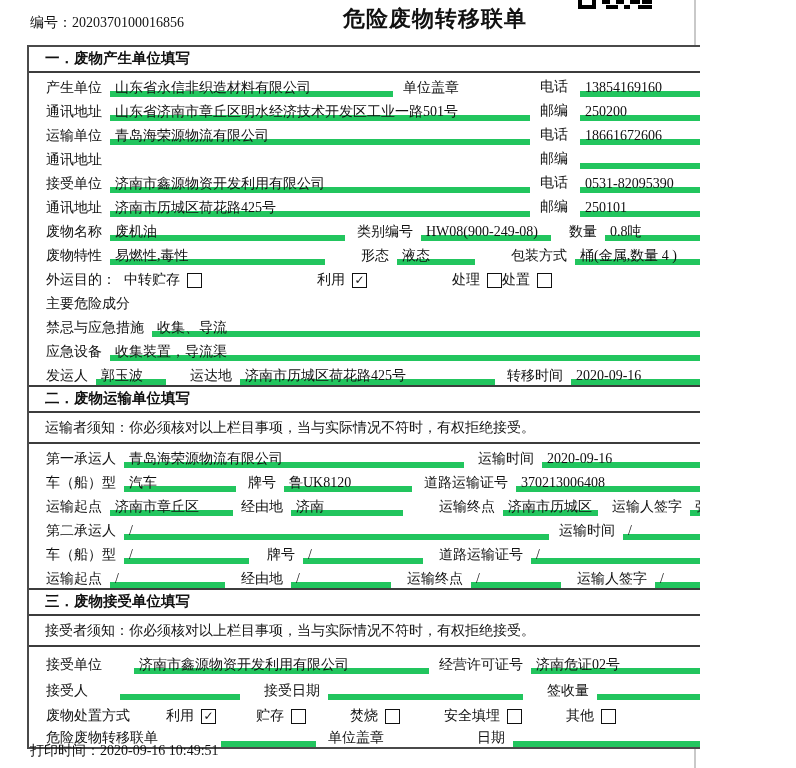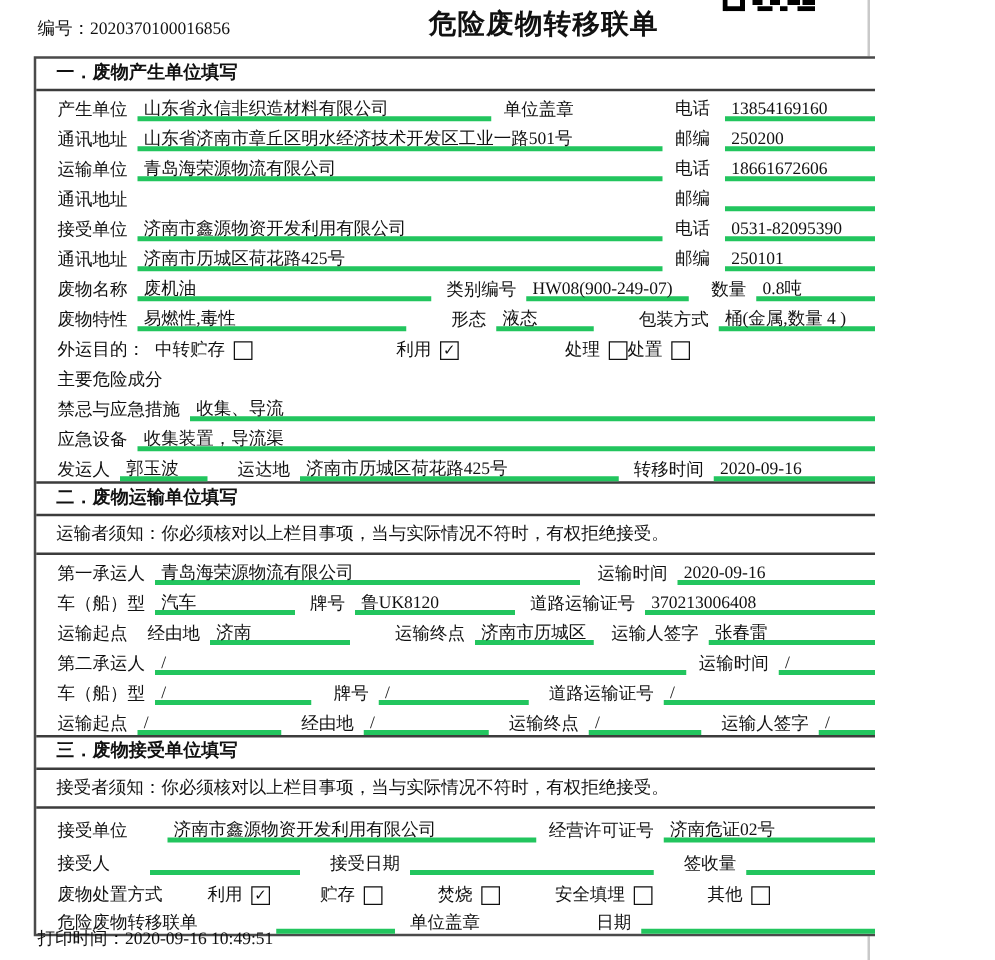--- a/index.html
+++ b/index.html
@@ -19,21 +19,21 @@
   .form-table{position:absolute;left:27px;top:45px;width:731px;box-sizing:border-box;
               border:2px solid #4a4a4a;background:#fff;}
   .sec-header{height:24px;line-height:24px;padding-left:16px;font-size:14.5px;
               border-bottom:2px solid #3c3c3c;}
   .sec-header.bt{border-top:2px solid #3c3c3c;}
   .notice{height:29px;line-height:29px;padding-left:16px;border-bottom:2px solid #3c3c3c;
           white-space:nowrap;}
   .row{display:flex;align-items:flex-end;height:24px;padding:0 3px 0 17px;white-space:nowrap;}
   .h26{height:26px}.h27{height:27px}.h25{height:25px}.h22{height:22px}
   .lbl{margin-right:8px;}
-  .fld{border-bottom:4px solid #22c55e;height:20px;line-height:21px;padding:0 5px;
+  .fld{border-bottom:6px solid #22c55e;height:20px;line-height:21px;padding:0 5px;
        box-sizing:border-box;overflow:visible;}
   .grow{flex:1;}
   .rgroup{margin-left:auto;width:213px;display:flex;align-items:center;}
   .rgroup .lbl{margin-right:12px;}
   
   .w70{width:70px}.w78{width:78px}.w90{width:90px}.w95{width:95px}.w100{width:100px}.w112{width:112px}.w115{width:115px}.w120{width:120px}.w123{width:123px}
   .w125{width:125px}.w128{width:128px}.w130{width:130px}.w195{width:195px}.w215{width:215px}
   .w235{width:235px}.w255{width:255px}.w283{width:283px}.w295{width:295px}.w340{width:340px}
   .w420{width:420px}.w425{width:425px}
   .ml8{margin-left:8px}.ml10{margin-left:10px}.ml12{margin-left:12px}.ml14{margin-left:14px}
@@ -126,21 +126,21 @@
       <span class="rgroup">
         <span class="lbl">邮编</span>
         <span class="fld grow">250101</span>
       </span>
     </div>
 
     <div class="row">
       <span class="lbl">废物名称</span>
       <span class="fld w235">废机油</span>
       <span class="lbl ml12">类别编号</span>
-      <span class="fld w130">HW08(900-249-07)</span>
+      <span class="fld w130">HW08(900-249-08)</span>
       <span class="lbl ml18">数量</span>
       <span class="fld grow">0.8吨</span>
     </div>
 
     <div class="row">
       <span class="lbl">废物特性</span>
       <span class="fld w215">易燃性,毒性</span>
       <span class="lbl ml20">形态</span>
       <span class="fld w78">液态</span>
       <span class="lbl ml20">包装方式</span>
@@ -204,20 +204,21 @@
       <span class="lbl">车（船）型</span>
       <span class="fld w112">汽车</span>
       <span class="lbl ml12">牌号</span>
       <span class="fld w128">鲁UK8120</span>
       <span class="lbl ml12">道路运输证号</span>
       <span class="fld grow">370213006408</span>
     </div>
 
     <div class="row">
       <span class="lbl">运输起点</span>
+      <span class="fld w123">济南市章丘区</span>
       <span class="lbl ml8">经由地</span>
       <span class="fld w112">济南</span>
       <span class="lbl ml20">运输终点</span>
       <span class="fld w95">济南市历城区</span>
       <span class="lbl ml14">运输人签字</span>
       <span class="fld grow">张春雷</span>
     </div>
 
     <div class="row">
       <span class="lbl">第二承运人</span>

